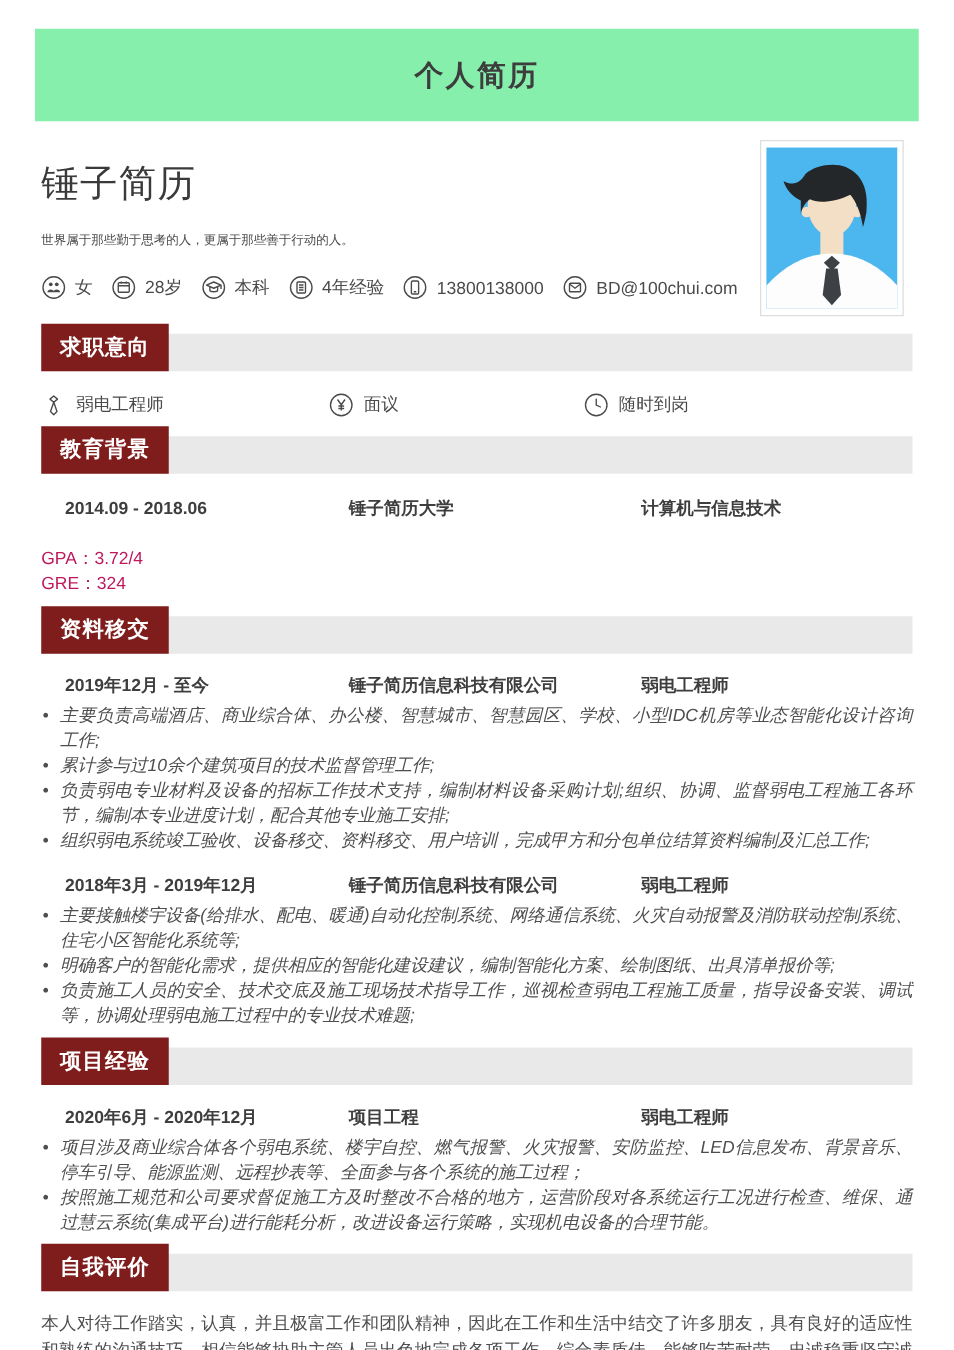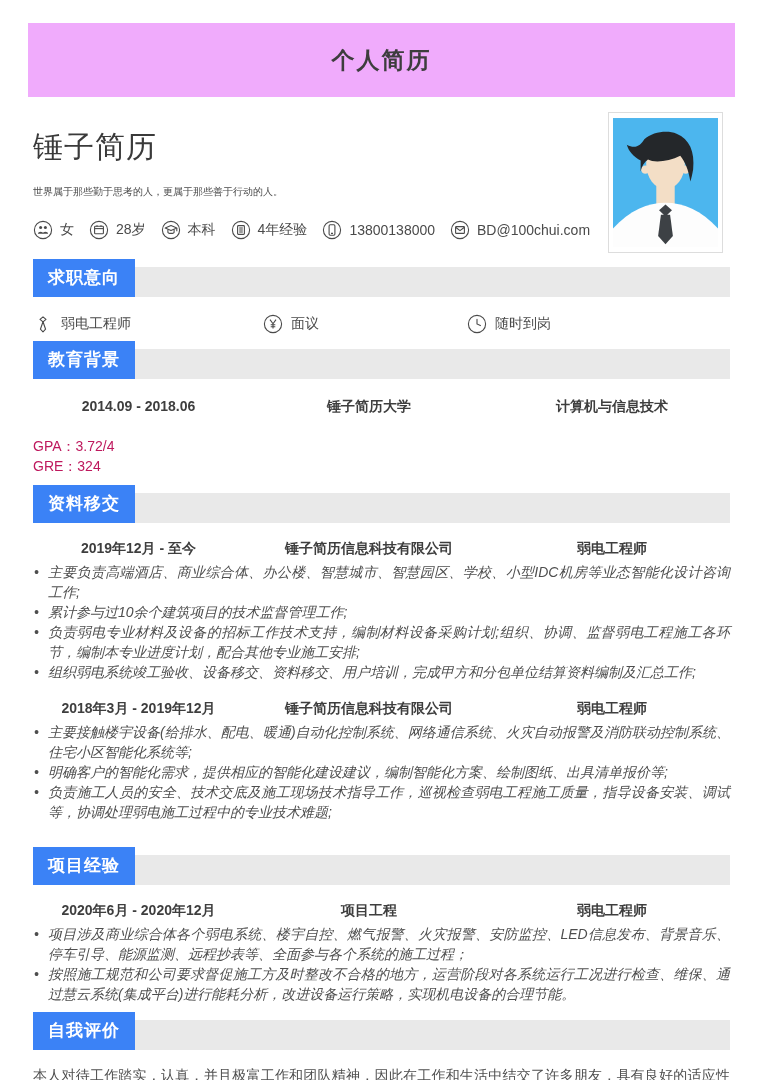--- a/index.html
+++ b/index.html
@@ -3,21 +3,21 @@
 <meta charset="utf-8">
 <style>
   * { margin:0; padding:0; box-sizing:border-box; }
   html,body { background:#ffffff; }
   body {
     width:763px; height:1080px; overflow:hidden; position:relative;
     font-family:"Liberation Sans","DejaVu Sans",sans-serif;
     color:#4a4a4a; font-size:14px;
   }
   .top-band {
-    margin:23px 28px 16px; height:74px; background:#f0abfc;
+    margin:23px 28px 16px; height:74px; background:#86efac;
     display:flex; align-items:center; justify-content:center;
   }
   .top-band h1 { font-size:23px; font-weight:bold; color:#3d3d3d; letter-spacing:2px; }
 
   .content { margin:0 33px; position:relative; }
 
   .name { margin-top:30px; font-size:30px; color:#3a3a3a; font-weight:normal; letter-spacing:1px; }
   .tagline { margin-top:17px; font-size:10px; color:#4a4a4a; }
 
   .info-row { margin-top:21px; display:flex; align-items:center; gap:15px; white-space:nowrap; }
@@ -27,37 +27,37 @@
 
   .photo-frame {
     position:absolute; top:112px; right:40px; width:115px; height:141px;
     background:#fff; border:1px solid #ddd; padding:4px;
   }
   .photo-frame svg { display:block; width:100%; height:100%; }
 
   .section { margin:0 33px; }
   .section-band { background:#e9e9e9; height:30px; }
   .section-label {
-    display:inline-block; background:#3b82f6; color:#ffffff;
+    display:inline-block; background:#7f1d1d; color:#ffffff;
     font-size:17px; font-weight:bold; letter-spacing:1px;
     height:38px; line-height:38px; padding:0 15px;
     position:relative; top:-8px;
   }
   .m-intent  { margin-top:27px; }
   .m-edu     { margin-top:15px; }
   .m-work    { margin-top:17px; }
-  .m-proj    { margin-top:33px;text-decoration:underline; }
+  .m-proj    { margin-top:16px;text-decoration:underline; }
   .m-self    { margin-top:16px; }
 
   .intent-row { margin:17px 33px 0; display:grid; grid-template-columns:230px 204px 181px 1fr; }
   .intent-item { display:flex; align-items:center; gap:8px; color:#4a4a4a; }
 
   .entry-head {
-    margin:15px 25px 0; display:grid; grid-template-columns:227px 234px 1fr;
-    font-weight:bold; color:#3e3e3e; line-height:20px;text-align:center;
+    margin:15px 52px 0; display:grid; grid-template-columns:227px 234px 1fr;
+    font-weight:bold; color:#3e3e3e; line-height:20px;
   }
   .edu-head { margin-top:17px; }
   .detail-lines { margin:20px 33px 0; color:#be185d; }
   .detail-lines div { line-height:20px; }
 
   ul.bullets { margin:4px 33px 0; list-style:none;font-style:italic; }
   ul.bullets li {
     position:relative; padding-left:15px; line-height:20px;
     text-align:justify; color:#4e4e4e;
   }

